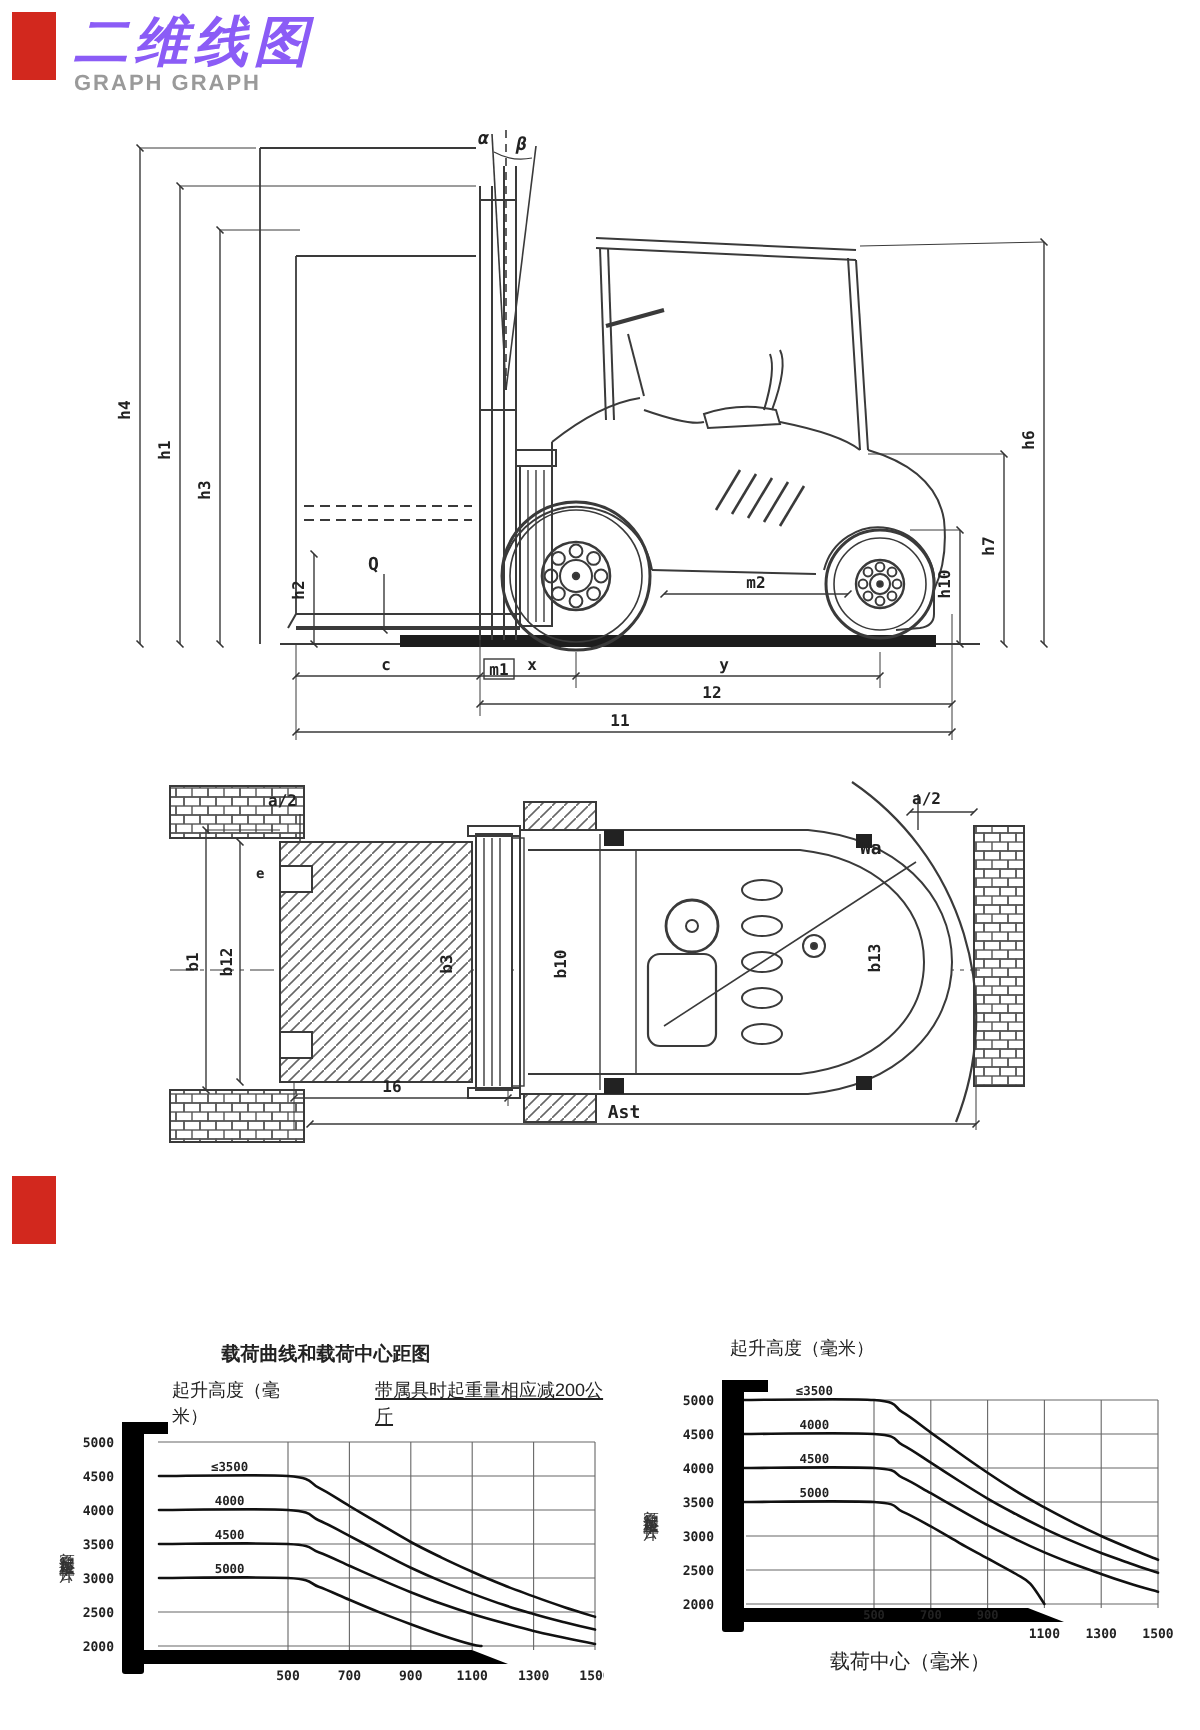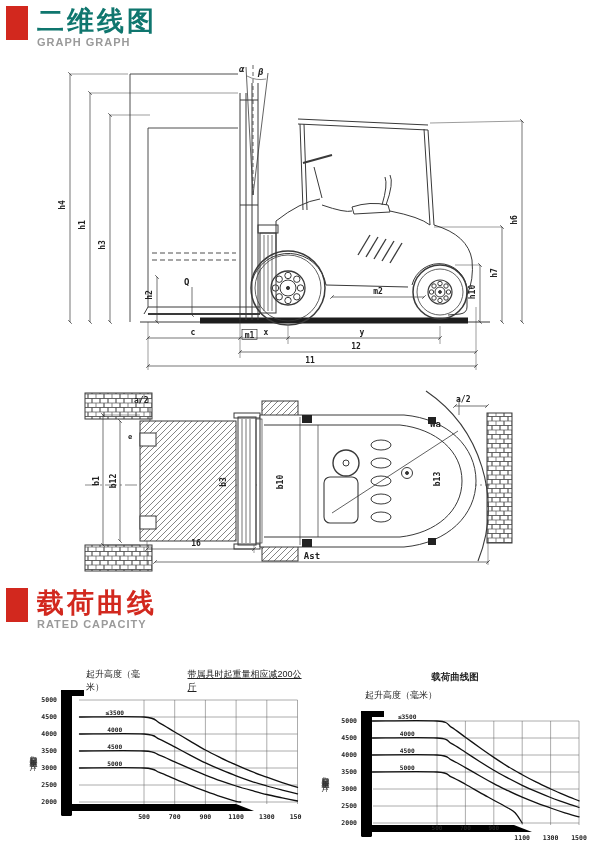--- a/index.html
+++ b/index.html
@@ -18,21 +18,21 @@
   .chart .row{display:flex;margin-top:4px;justify-content:center;}
   .chart .ylab{width:16px;writing-mode:vertical-rl;text-orientation:upright;font-size:8px;color:#333;display:flex;align-items:center;justify-content:center;letter-spacing:1px;}
   .chart .xlab{text-align:center;font-size:10px;color:#222;margin-top:2px;font-weight:400;}
 </style>
 </head>
 <body>
 
 <div class="hdr" style="top:6px;">
   <div class="block" style="background: rgb(210, 40, 30);"></div>
   <div>
-    <div class="t" style="color: #0f766e;">二维线图</div>
+    <div class="t" style="color: #8b5cf6; font-style: italic;">二维线图</div>
     <div class="s">GRAPH GRAPH</div>
   </div>
 </div>
 
 <svg style="position:absolute;left:0;top:55px;" width="600" height="330" viewBox="0 0 600 330">
   <defs>
     <marker id="tk" markerWidth="7" markerHeight="7" refX="3.5" refY="3.5" orient="auto">
       <path d="M1,6 L6,1" stroke="#333" stroke-width="1.1"></path>
     </marker>
   </defs>
@@ -287,27 +287,24 @@
   <text class="lbl" text-anchor="middle" transform="rotate(-90 283 97)" x="283" y="97">b10</text>
   <text class="lbl" text-anchor="middle" transform="rotate(-90 440 94)" x="440" y="94">b13</text>
   <text class="lbl9" x="430" y="42">Wa</text>
   <text class="lbl" x="456" y="17">a/2</text>
   <text class="lbl" text-anchor="middle" x="196" y="161">16</text>
   <text class="lbl9" text-anchor="middle" x="312" y="174">Ast</text>
 </svg>
 
 <div class="hdr" style="top:588px;">
   <div class="block" style="background: rgb(210, 40, 30);"></div>
-  <div>
-    <div class="t" style="color: rgb(210, 40, 30);">载荷曲线</div>
-    <div class="s">RATED CAPACITY</div>
-  </div>
 </div>
 
 <div class="chart" style="left:18px;top:663px;">
+  <div class="ct">载荷曲线和载荷中心距图</div>
   <div class="sub">
     <span style="margin-left:68px;">起升高度（毫米）</span>
     <span style="margin-left:auto;text-decoration:underline;">带属具时起重量相应减200公斤</span>
   </div>
   <div class="row">
     <div class="ylab">额定起重量（公斤）</div>
     <svg id="plot0" width="262" height="138" viewBox="0 0 262 138">
         <g stroke="#666" stroke-width="0.55" fill="none">
           <line x1="39" y1="16.0" x2="257.5" y2="16.0"></line>
           <line x1="39" y1="33.0" x2="257.5" y2="33.0"></line>
@@ -353,21 +350,20 @@
           <text x="74.8" y="30.5" text-anchor="middle">≤3500</text>
           <text x="74.8" y="47.5" text-anchor="middle">4000</text>
           <text x="74.8" y="64.5" text-anchor="middle">4500</text>
           <text x="74.8" y="81.5" text-anchor="middle">5000</text>
         </g>
       </svg>
   </div>
 </div>
 
 <div class="chart" style="left:310px;top:663px;">
-  <div class="ct">载荷曲线图</div>
   <div class="sub">
     <span style="margin-left:55px;">起升高度（毫米）</span>
   </div>
   <div class="row">
     <div class="ylab">额定起重量（公斤）</div>
     <svg id="plot1" width="262" height="138" viewBox="0 0 262 138">
         <g stroke="#666" stroke-width="0.55" fill="none">
           <line x1="41" y1="16.0" x2="247" y2="16.0"></line>
           <line x1="41" y1="33.0" x2="247" y2="33.0"></line>
           <line x1="41" y1="50.0" x2="247" y2="50.0"></line>
@@ -409,13 +405,14 @@
           <text x="247.0" y="135" text-anchor="middle" fill="#111" font-size="6.5">1500</text>
         </g>
         <g font-size="6.2" font-weight="bold" fill="#111">
           <text x="75.2" y="13.5" text-anchor="middle">≤3500</text>
           <text x="75.2" y="30.5" text-anchor="middle">4000</text>
           <text x="75.2" y="47.5" text-anchor="middle">4500</text>
           <text x="75.2" y="64.5" text-anchor="middle">5000</text>
         </g>
       </svg>
   </div>
+  <div class="xlab">载荷中心（毫米）</div>
 </div>
 
 </body></html>

